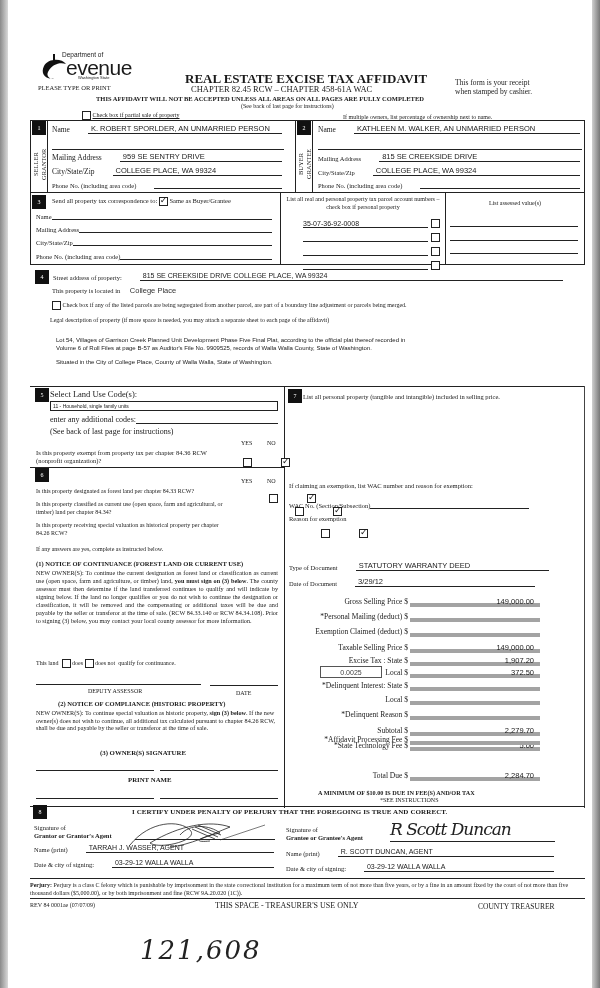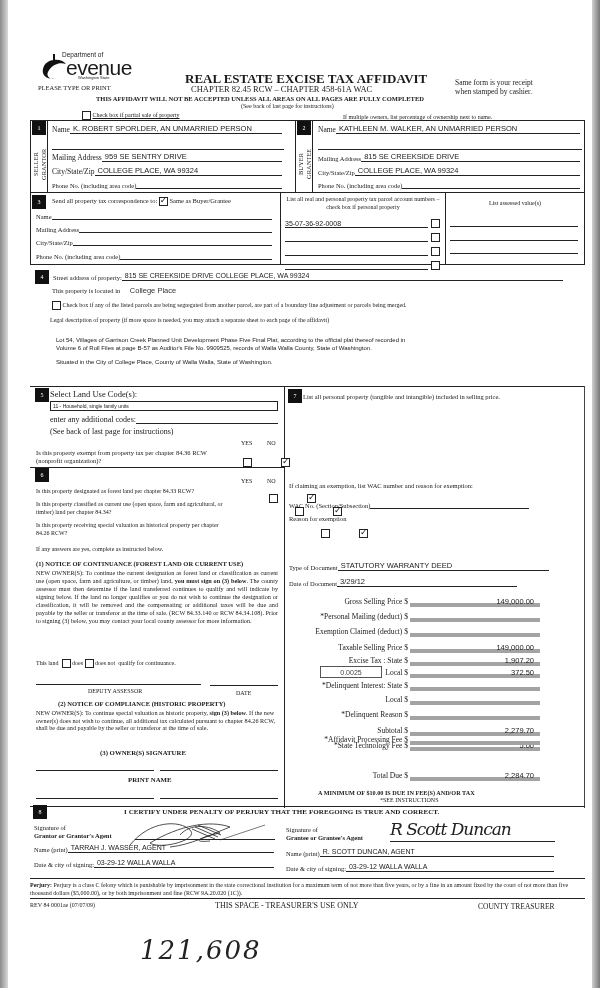--- a/index.html
+++ b/index.html
@@ -6,21 +6,21 @@
   html, body { width: 600px; height: 988px; overflow: hidden; background: #ffffff; }
   body { position: relative; font-family: "Liberation Serif", serif; color: #1a1a1a; }
   .abs { position: absolute; }
   .sans { font-family: "Liberation Sans", sans-serif; }
   .edge-left { left: 0; top: 0; width: 8px; height: 988px; background: linear-gradient(to right, #8a8a8a, #d9d9d9); }
   .edge-right { right: 0; top: 0; width: 8px; height: 988px; background: linear-gradient(to left, #777, #cfcfcf); }
   .numbox { background: #111; color: #fff; font-size: 6px; text-align: center; line-height: 14px; width: 14px; height: 14px; }
   .bx { display: inline-block; width: 9px; height: 9px; border: 1px solid #222; vertical-align: middle; position: relative; background: #fff; }
   .bx.checked::after { content: "\2713"; position: absolute; left: 0px; top: -3px; font-size: 9px; font-family: "DejaVu Sans", sans-serif; }
   .line { border-bottom: 1px solid #222; }
-  .fill { font-family: "Liberation Sans", sans-serif; font-size: 7.5px; }
+  .fill { font-family: "Liberation Sans", sans-serif; font-size: 7.5px; margin-left: 18px; }
   .lbl { font-size: 7.5px; }
   .small { font-size: 6.5px; }
   .tiny { font-size: 6px; }
   .bold { font-weight: bold; }
   .vert { writing-mode: vertical-rl; transform: rotate(180deg); font-size: 6.5px; text-align: center; line-height: 8px; }
   .row { position: absolute; display: flex; align-items: flex-end; }
   .row .l { white-space: nowrap; }
   .row .v { flex: 1; border-bottom: 1px solid #222; padding-left: 3px; height: 10px; line-height: 10px; }
   .money { position: absolute; display: flex; font-size: 7.5px; }
   .money .ml { width: 150px; text-align: right; padding-right: 2px; white-space: nowrap; }
@@ -44,21 +44,21 @@
   <div class="abs sans" style="left:22px;top:3px;font-size:6.5px;">Department of</div>
   <div class="abs sans" style="left:26px;top:8px;font-size:21px;font-weight:normal;letter-spacing:-0.5px;">evenue</div>
   <div class="abs sans" style="left:38px;top:27px;font-size:4px;">Washington State</div>
 </div>
 <div class="abs small" style="left:38px;top:84px;">PLEASE TYPE OR PRINT</div>
 <div class="abs bold" style="left:185px;top:71px;font-size:13px;">REAL ESTATE EXCISE TAX AFFIDAVIT</div>
 <div class="abs" style="left:191px;top:84px;font-size:8.5px;">CHAPTER 82.45 RCW – CHAPTER 458-61A WAC</div>
 <div class="abs bold" style="left:96px;top:95px;font-size:6.5px;">THIS AFFIDAVIT WILL NOT BE ACCEPTED UNLESS ALL AREAS ON ALL PAGES ARE FULLY COMPLETED</div>
 <div class="abs tiny" style="left:241px;top:103px;">(See back of last page for instructions)</div>
 <div class="abs" style="left:455px;top:78px;font-size:7.5px;line-height:9px;">
-  <div>Same form is your receipt</div>
+  <div>This form is your receipt</div>
   <div>when stamped by cashier.</div>
 </div>
 <div class="abs tiny" style="left:82px;top:111px;">
   <span class="bx"></span>
   <span style="text-decoration:underline;">Check box if partial sale of property</span>
 </div>
 <div class="abs tiny" style="left:343px;top:114px;text-decoration:underline;">If multiple owners, list percentage of ownership next to name.</div>
 
 
 <div class="abs" style="left:30px;top:120px;width:555px;height:73px;border:1px solid #222;"></div>
@@ -314,21 +314,21 @@
 <div class="money" style="left:260px;top:771px;">
   <span class="ml"><span>Total Due</span> <span>$</span></span>
   <span class="mv">2,284.70</span>
 </div>
 <div class="abs bold" style="left:318px;top:789px;font-size:6.2px;">A MINIMUM OF $10.00 IS DUE IN FEE(S) AND/OR TAX</div>
 <div class="abs" style="left:380px;top:797px;font-size:6px;">*SEE INSTRUCTIONS</div>
 
 
 <div class="abs" style="left:30px;top:806px;width:555px;border-top:1.5px solid #222;"></div>
 <div class="abs numbox" style="left:33px;top:805px;">8</div>
-<div class="abs bold" style="left:124px;top:808px;font-size:7px;letter-spacing:0.1px;">I CERTIFY UNDER PENALTY OF PERJURY THAT THE FOREGOING IS TRUE AND CORRECT.</div>
+<div class="abs bold" style="left:132px;top:808px;font-size:7px;letter-spacing:0.1px;">I CERTIFY UNDER PENALTY OF PERJURY THAT THE FOREGOING IS TRUE AND CORRECT.</div>
 
 <div class="abs small" style="left:34px;top:824px;line-height:8px;">
   <div>Signature of</div>
   <div class="bold">Grantor or Grantor's Agent</div>
 </div>
 <svg class="abs" style="left:120px;top:815px;" width="150" height="40" viewBox="0 0 150 40">
   <path d="M10 30 C30 5, 60 5, 70 15 C80 25, 40 35, 30 28 C60 10, 90 5, 110 12 C90 20, 70 30, 50 32 M60 20 C70 8, 90 10, 100 18 C80 22, 70 28, 90 26 M72 14 L95 24 M75 12 L98 22 M78 10 L101 20" stroke="#222" stroke-width="0.8" fill="none"></path>
   <path d="M100 25 L145 10" stroke="#222" stroke-width="0.6" fill="none"></path>
 </svg>
 <div class="abs line" style="left:135px;top:839px;width:140px;"></div>

